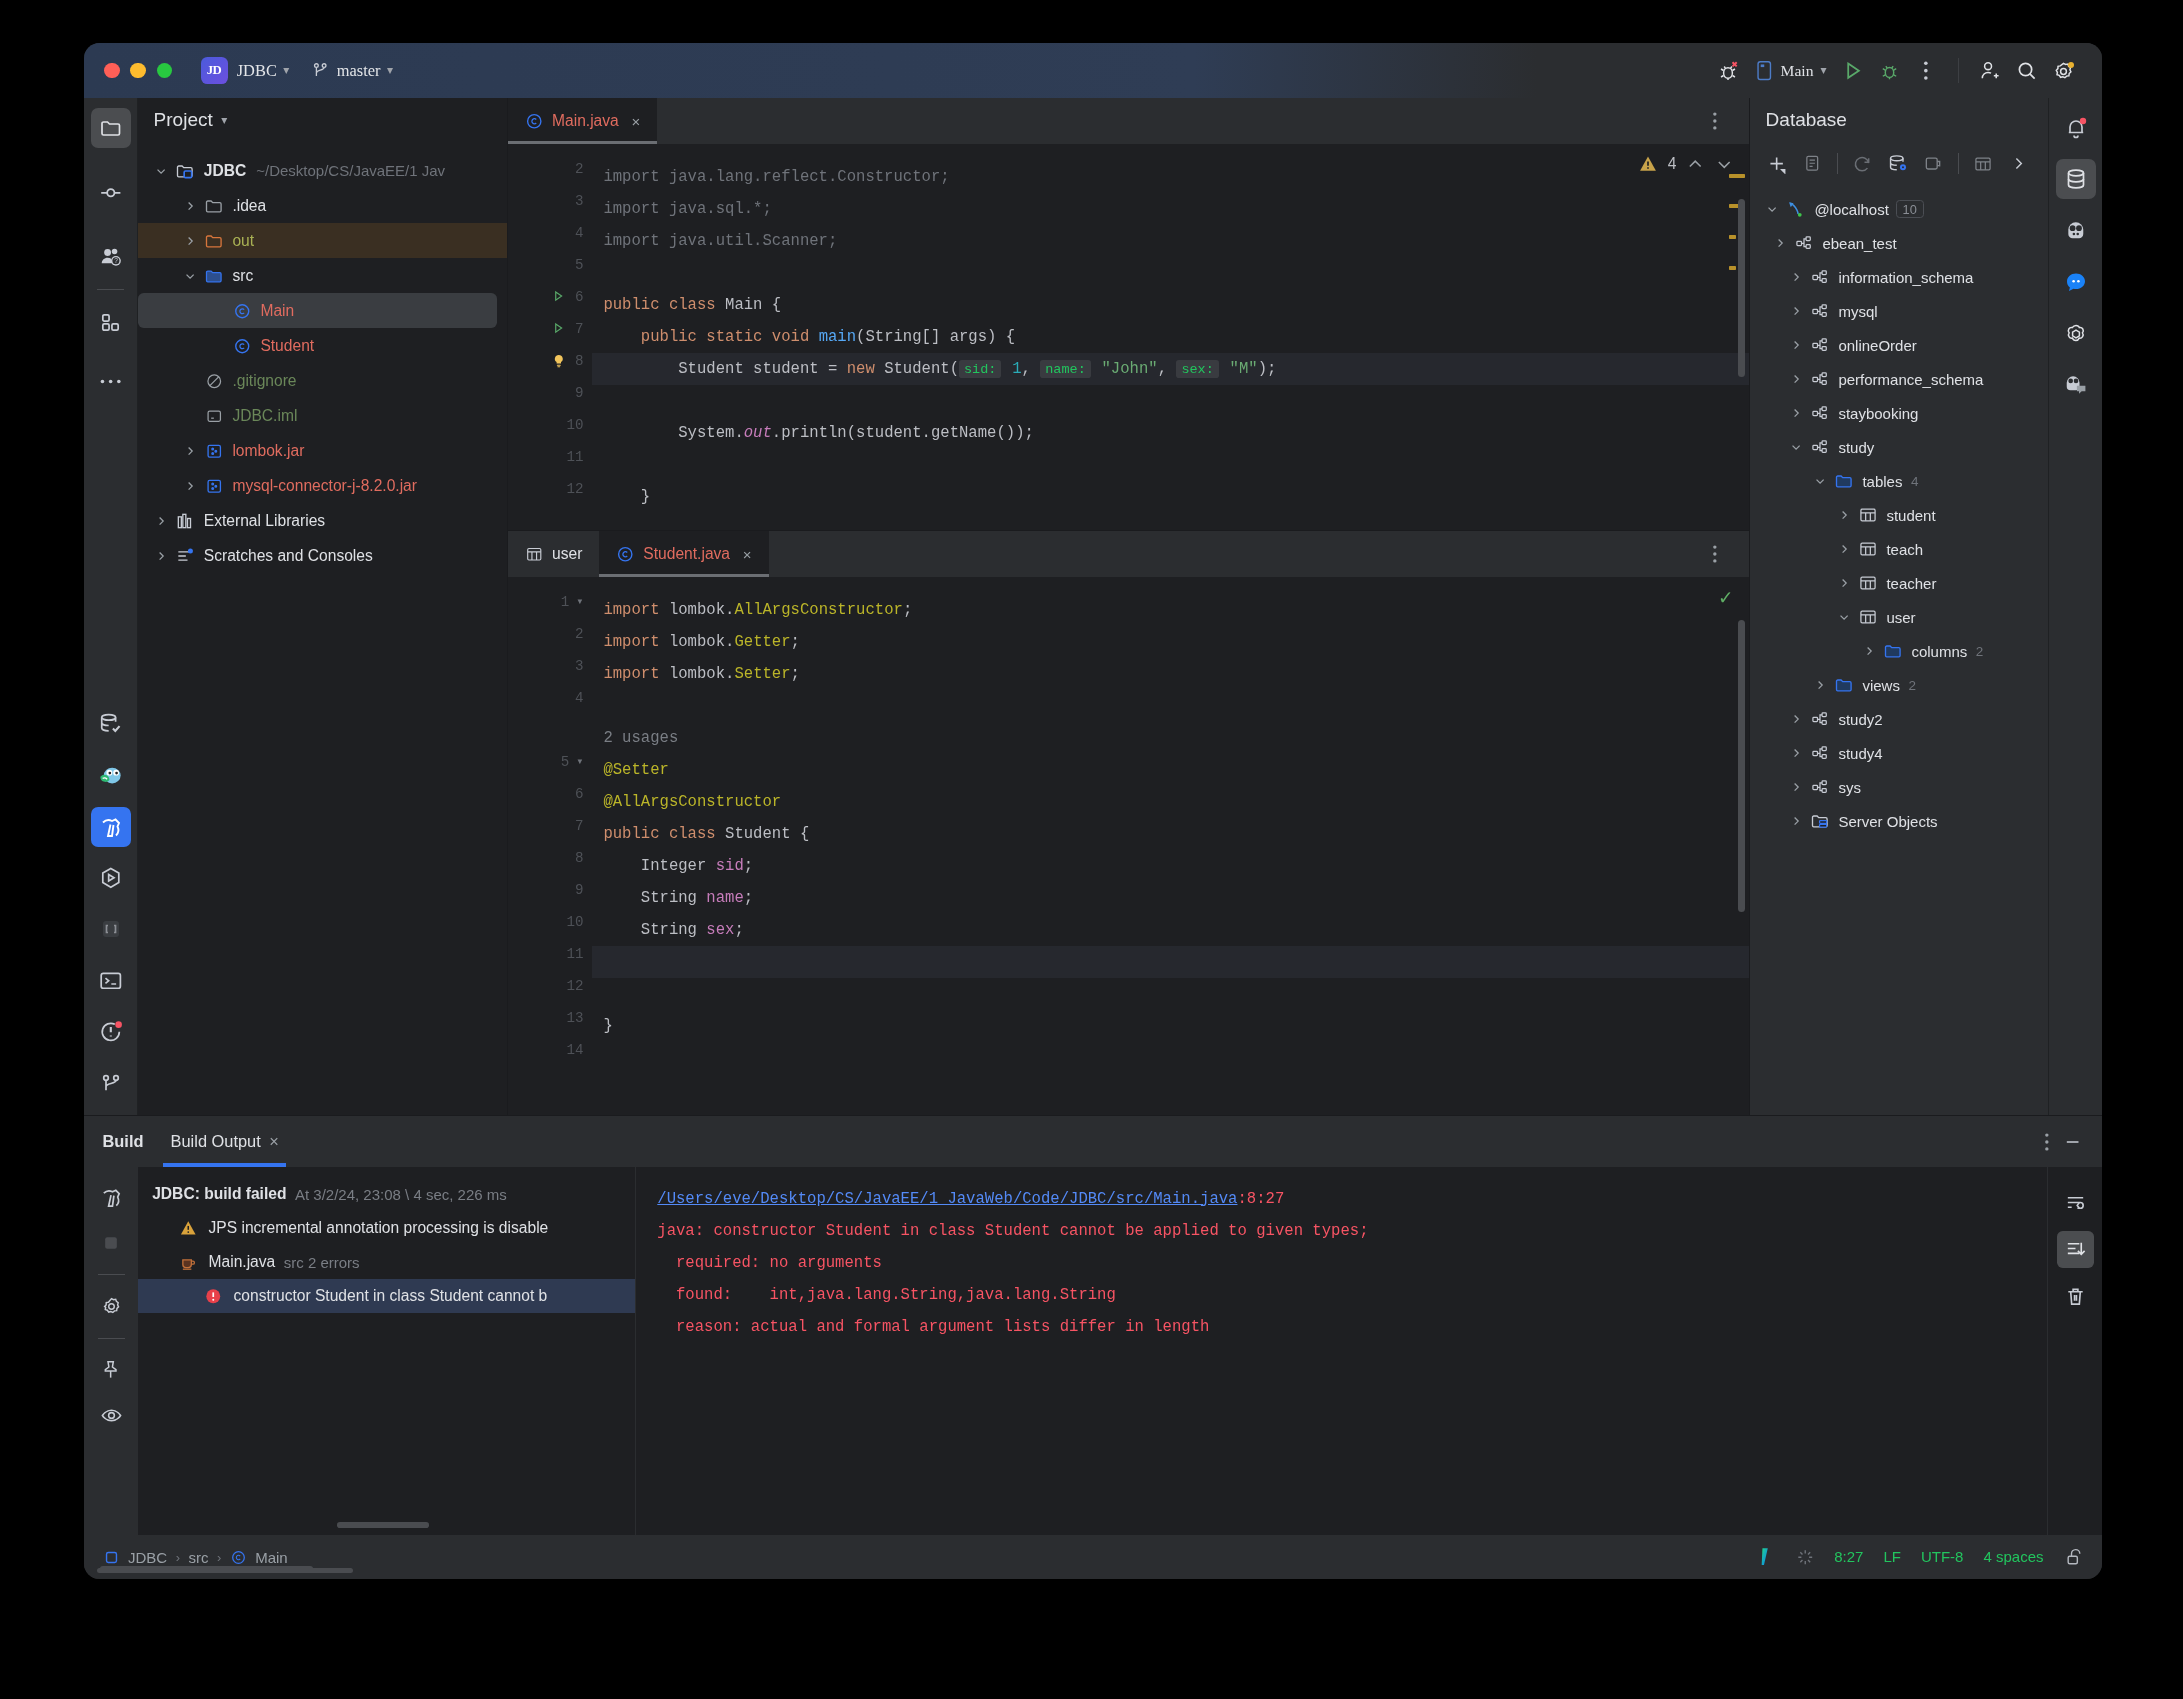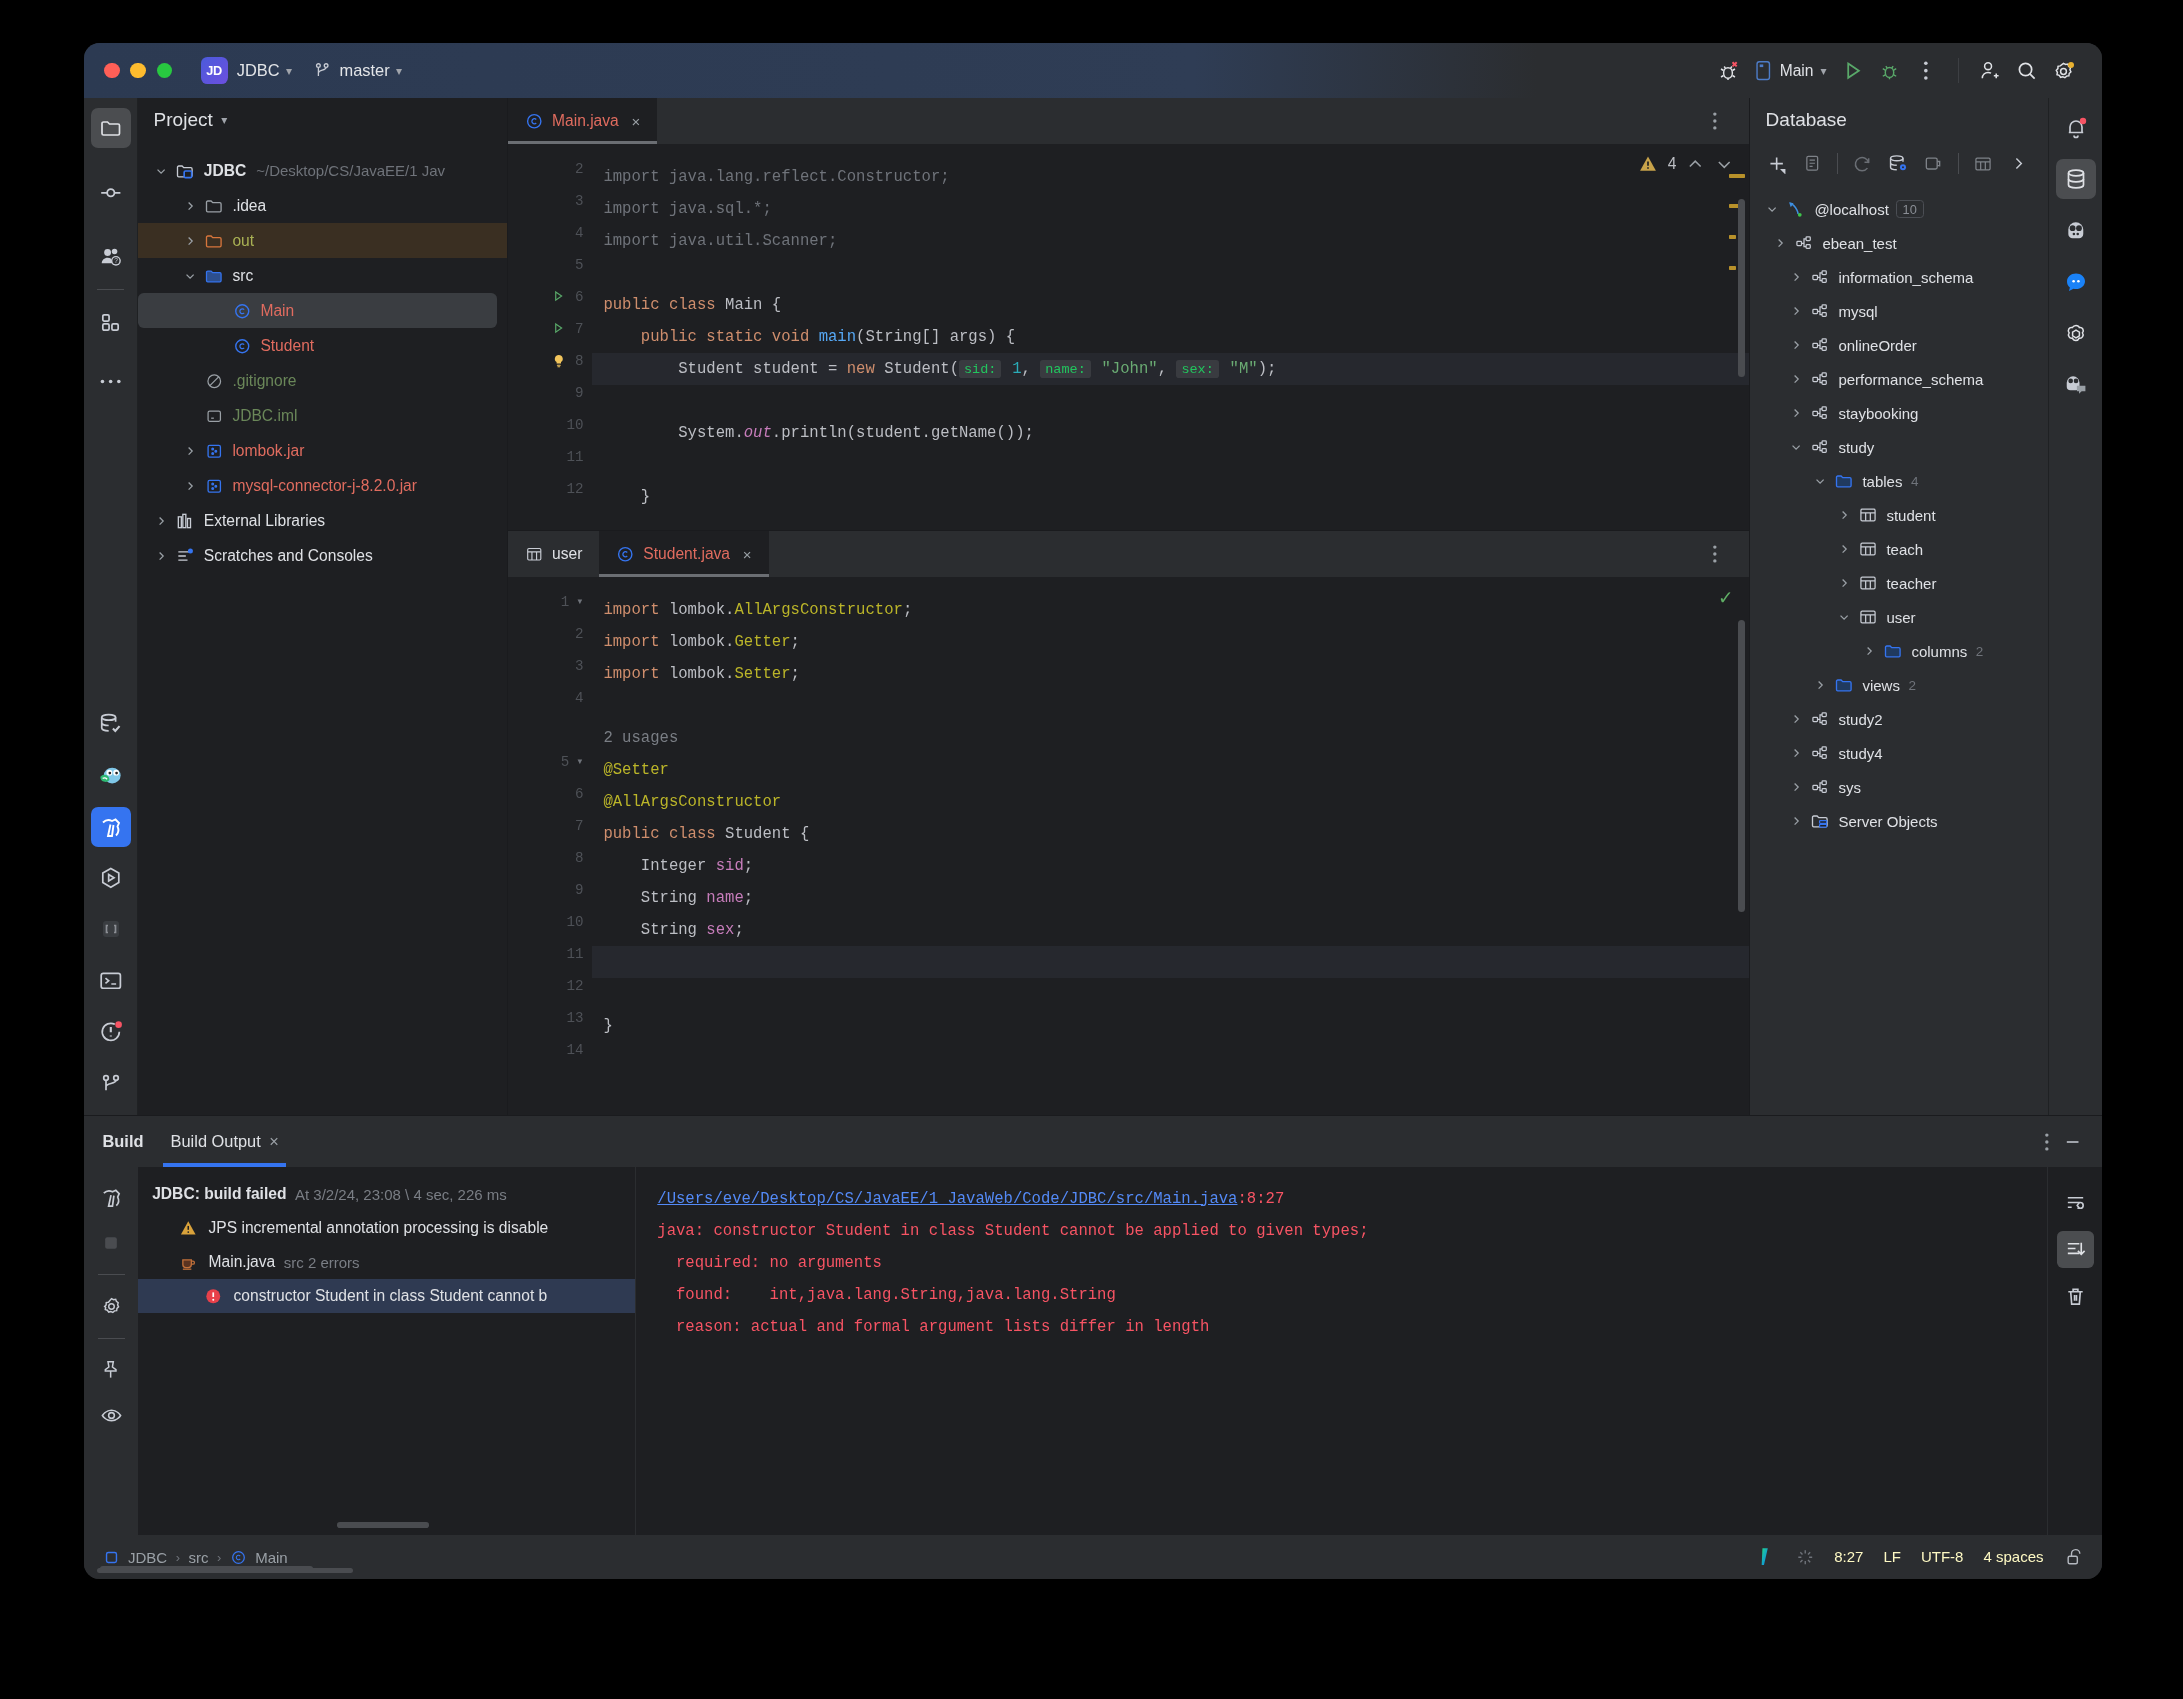--- a/index.html
+++ b/index.html
@@ -21,20 +21,21 @@
   }
 
   
   .titlebar {
     height: 55px;
     background: linear-gradient(90deg,#2c3a52 0%, #2e3c54 40%, #2f3d55 55%, #2b2d30 72%, #2b2d30 100%);
     display: flex; align-items: center;
     padding: 0 20px;
     flex: 0 0 55px;
     position: relative;
+    font-family: Liberation Serif, serif;
   }
   .traffic { display: flex; gap: 10.7px; align-items: center; margin-right: 28.4px; }
   .tl { width: 15.6px; height: 15.6px; border-radius: 50%; }
   .tl.red { background: #ff5f57; }
   .tl.yellow { background: #febc2e; }
   .tl.green { background: #28c840; }
   .proj-badge {
     width: 27px; height: 27px; border-radius: 6.4px;
     background: linear-gradient(135deg,#4b5bdb,#6c4fe0);
     color: #fff; font-size: 12.8px; font-weight: bold;
@@ -183,21 +184,21 @@
   .bo-line { height: 32px; display:flex; align-items:center; white-space: pre; }
   .build-rail { width: 55px; flex: 0 0 55px; background: #1e1f22; display:flex; flex-direction:column; align-items:center; padding-top: 17px; gap: 10px; border-left: 0.7px solid #2b2d30;}
   .rail-btn { width: 37px; height: 37px; display:flex; align-items:center; justify-content:center; border-radius: 5.7px;}
   .rail-btn.on { background: #4b4d50; }
 
   
   .statusbar { height: 44px; flex: 0 0 44px; background: #2b2d30; display: flex; align-items: center; padding: 0 18.5px; gap: 0;}
   .crumb { display: flex; align-items: center; gap: 8.5px; color: #9aa0a6; font-size: 15px;}
   .crumb .sepc { color: #6f737a; font-size: 12.8px; }
   .sb-right { margin-left: auto; display: flex; align-items: center; gap: 20px; color: #9aa0a6; font-size: 15px;}
-  .sb-item { color: #fef9c3; font-size: 15px; }
+  .sb-item { color: #22c55e; font-size: 15px; }
   svg { display: block; }
 </style>
 </head>
 <body>
 
 <div class="window">
 
   <div class="titlebar">
     <div class="traffic">
       <div class="tl red"></div>

